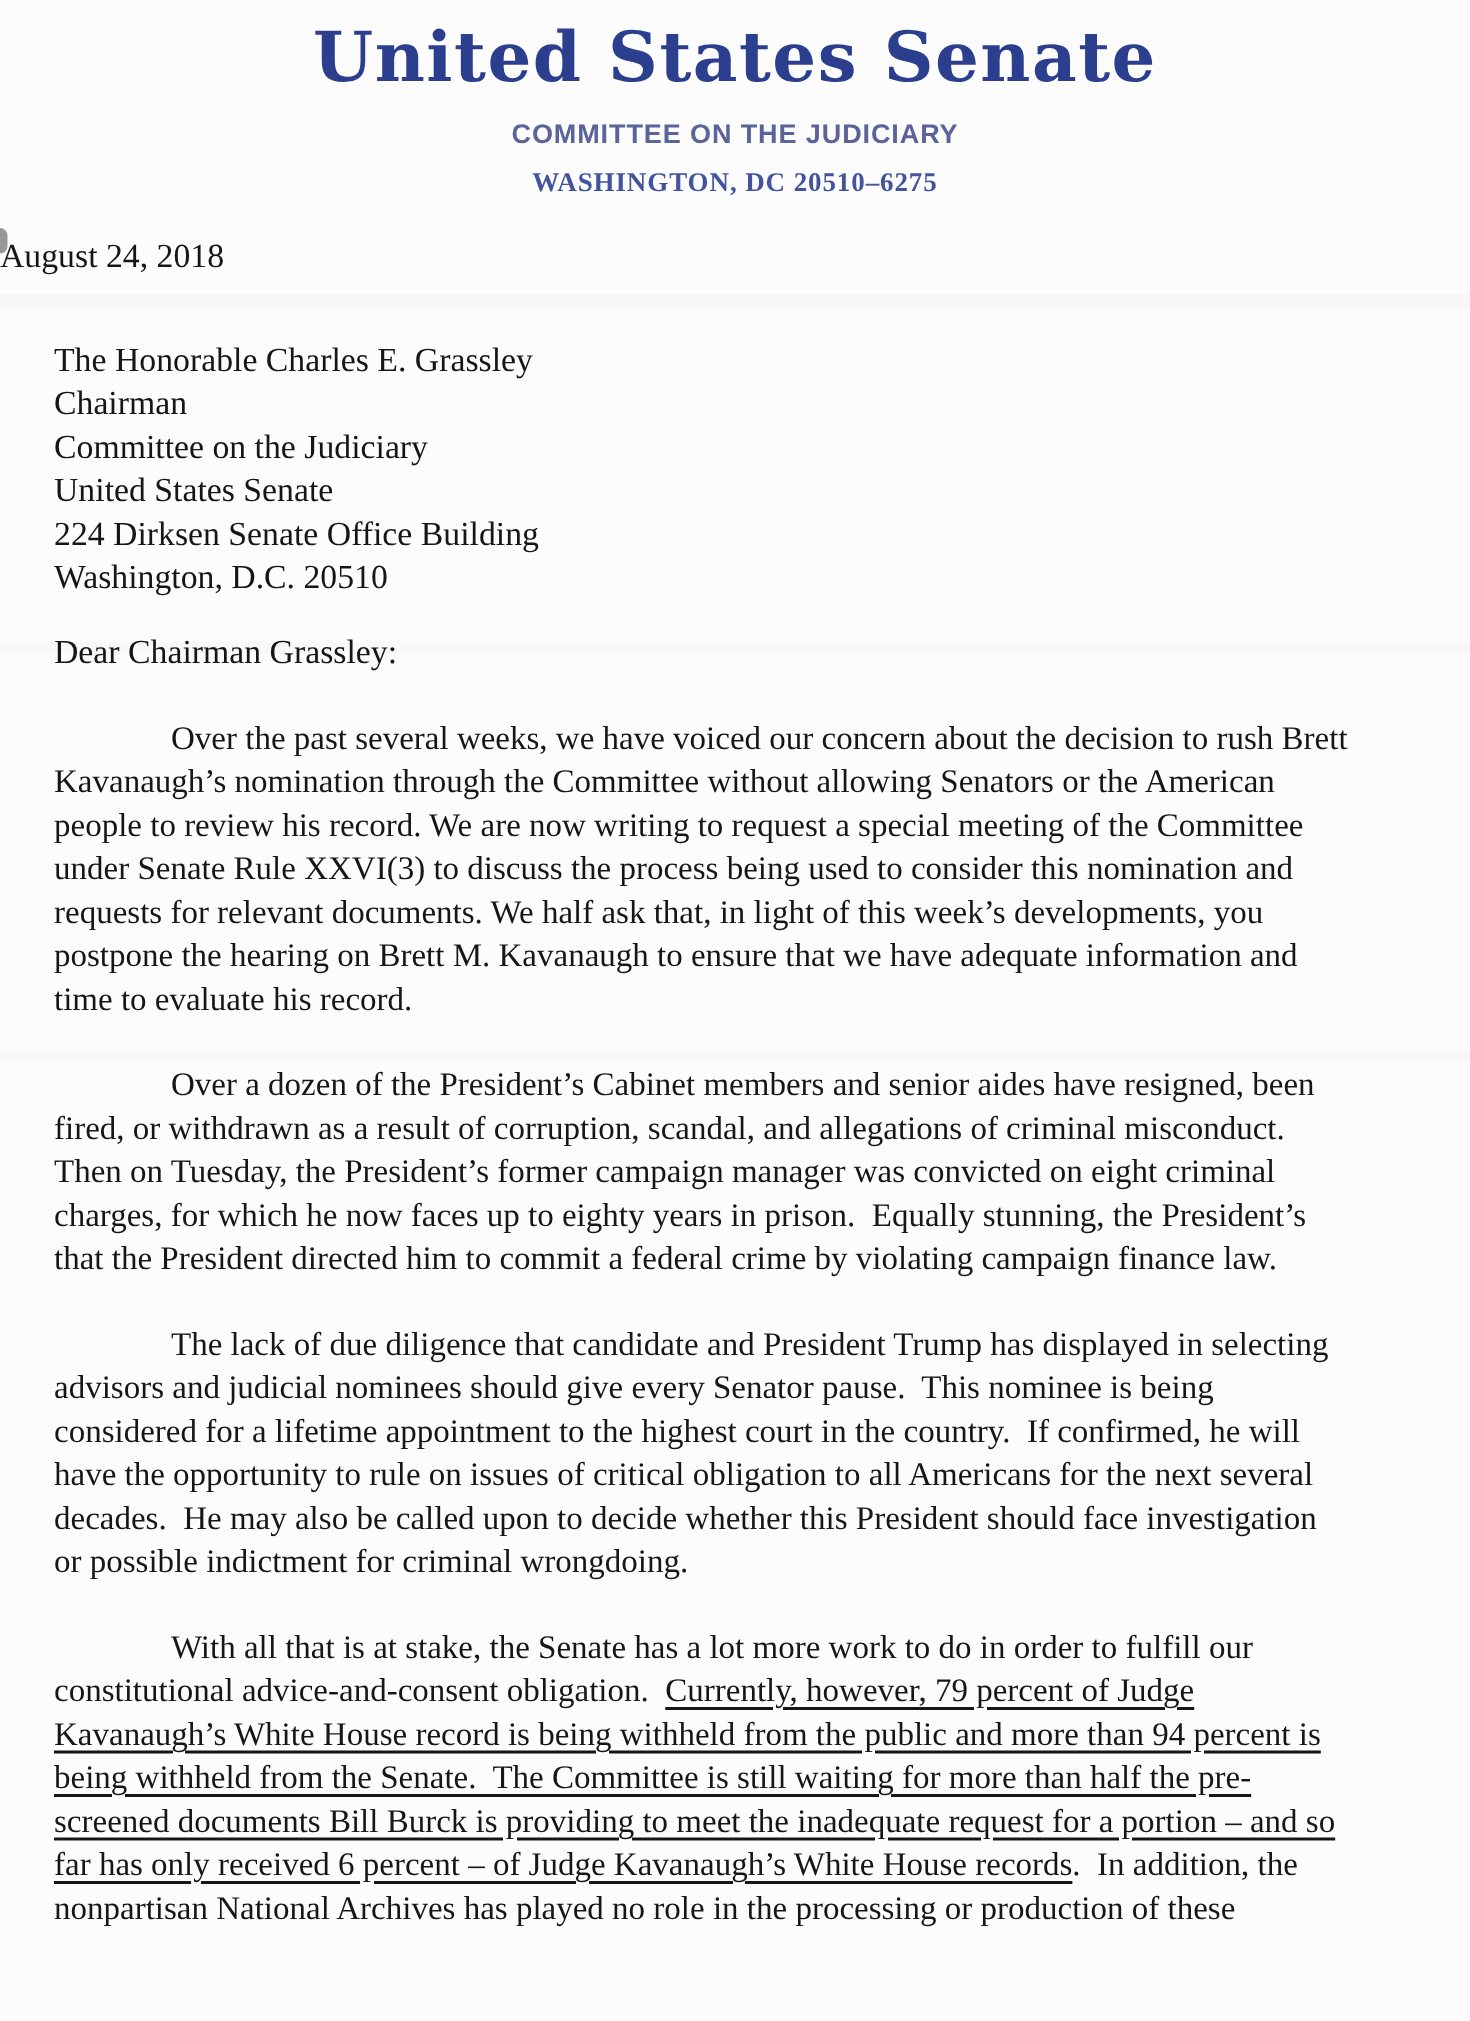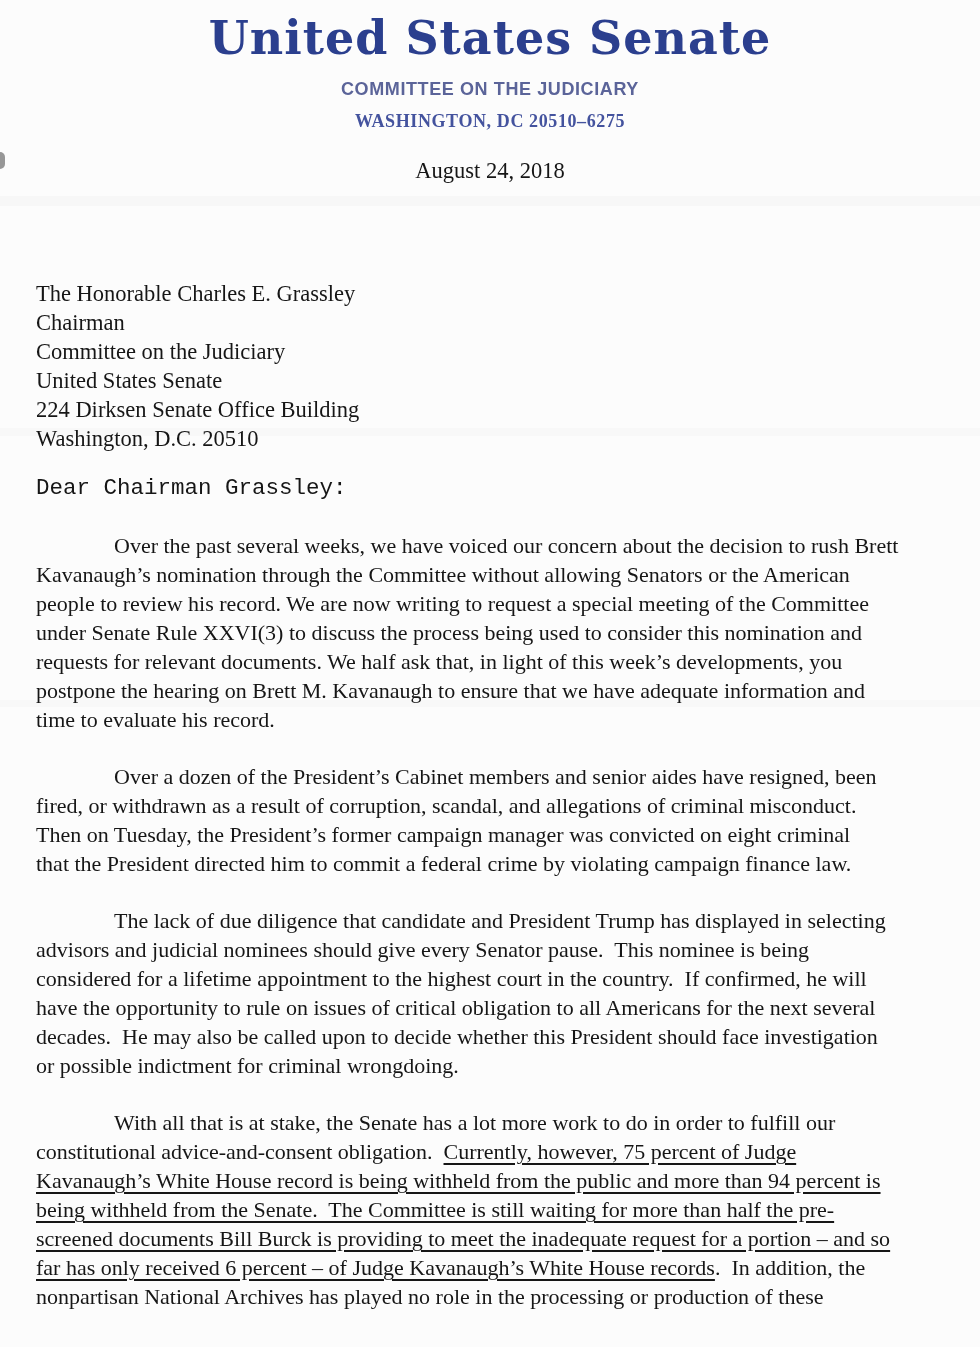--- a/index.html
+++ b/index.html
@@ -34,27 +34,27 @@
     font-family: "Liberation Sans", "DejaVu Sans", sans-serif;
     font-weight: bold;
     font-size: 18px;
     letter-spacing: 0.6px;
   }
   .lh-sub.first { margin-top: 15px; }
   .lh-sub.second { margin-top: 11px; font-family: Liberation Serif, serif; }
 
   .date-line {
     margin-top: 24px;
-    text-align: center;
+    text-align: left;
     font-size: 22.5px;
     line-height: 29px;
   }
 
-  .recipient { margin: 94px 30px 0 36px; font-size: 22.5px; line-height: 29px; }
-  .salutation { margin: 21px 30px 0 36px; font-size: 22.5px; line-height: 29px; font-family: Liberation Mono, monospace; }
+  .recipient { margin: 40px 30px 0 36px; font-size: 22.5px; line-height: 29px; }
+  .salutation { margin: 21px 30px 0 36px; font-size: 22.5px; line-height: 29px; }
 
   .letter-body { margin: 0 24px 0 36px; }
   .para { margin-top: 28px; font-size: 22px; line-height: 29px; }
   .line { white-space: pre; }
   .line.indent { text-indent: 78px; }
   .u {
     text-decoration: underline;
     text-decoration-thickness: 1.5px;
     text-underline-offset: 3.5px;
   }
@@ -94,33 +94,34 @@
         <div class="line"><span>people to review his record. We are now writing to request a special meeting of the Committee</span></div>
         <div class="line"><span>under Senate Rule XXVI(3) to discuss the process being used to consider this nomination and</span></div>
         <div class="line"><span>requests for relevant documents. We half ask that, in light of this week’s developments, you</span></div>
         <div class="line"><span>postpone the hearing on Brett M. Kavanaugh to ensure that we have adequate information and</span></div>
         <div class="line"><span>time to evaluate his record.</span></div>
       </div>
       <div class="para">
         <div class="line indent"><span>Over a dozen of the President’s Cabinet members and senior aides have resigned, been</span></div>
         <div class="line"><span>fired, or withdrawn as a result of corruption, scandal, and allegations of criminal misconduct.</span></div>
         <div class="line"><span>Then on Tuesday, the President’s former campaign manager was convicted on eight criminal</span></div>
+        <div class="line"><span>charges, for which he now faces up to eighty years in prison.  Equally stunning, the President’s</span></div>
         <div class="line"><span>that the President directed him to commit a federal crime by violating campaign finance law.</span></div>
       </div>
       <div class="para">
         <div class="line indent"><span>The lack of due diligence that candidate and President Trump has displayed in selecting</span></div>
         <div class="line"><span>advisors and judicial nominees should give every Senator pause.  This nominee is being</span></div>
         <div class="line"><span>considered for a lifetime appointment to the highest court in the country.  If confirmed, he will</span></div>
         <div class="line"><span>have the opportunity to rule on issues of critical obligation to all Americans for the next several</span></div>
         <div class="line"><span>decades.  He may also be called upon to decide whether this President should face investigation</span></div>
         <div class="line"><span>or possible indictment for criminal wrongdoing.</span></div>
       </div>
       <div class="para">
         <div class="line indent"><span>With all that is at stake, the Senate has a lot more work to do in order to fulfill our</span></div>
-        <div class="line"><span>constitutional advice-and-consent obligation.  </span><span class="u">Currently, however, 75 percent of Judge</span></div>
+        <div class="line"><span>constitutional advice-and-consent obligation.  </span><span class="u">Currently, however, 79 percent of Judge</span></div>
         <div class="line"><span class="u">Kavanaugh’s White House record is being withheld from the public and more than 94 percent is</span></div>
         <div class="line"><span class="u">being withheld from the Senate.  The Committee is still waiting for more than half the pre-</span></div>
         <div class="line"><span class="u">screened documents Bill Burck is providing to meet the inadequate request for a portion – and so</span></div>
         <div class="line"><span class="u">far has only received 6 percent – of Judge Kavanaugh’s White House records</span><span>.  In addition, the</span></div>
         <div class="line"><span>nonpartisan National Archives has played no role in the processing or production of these</span></div>
       </div>
     </div>
 </div>
 
 </body></html>

